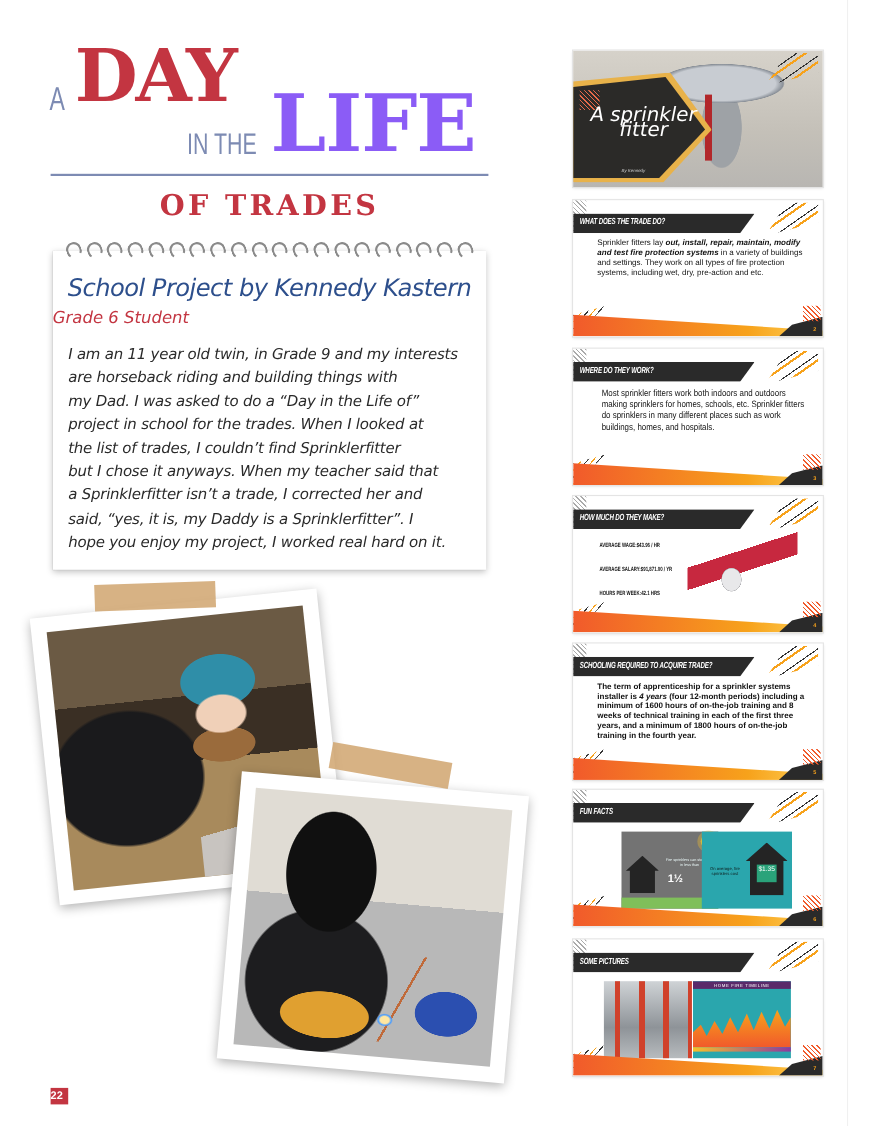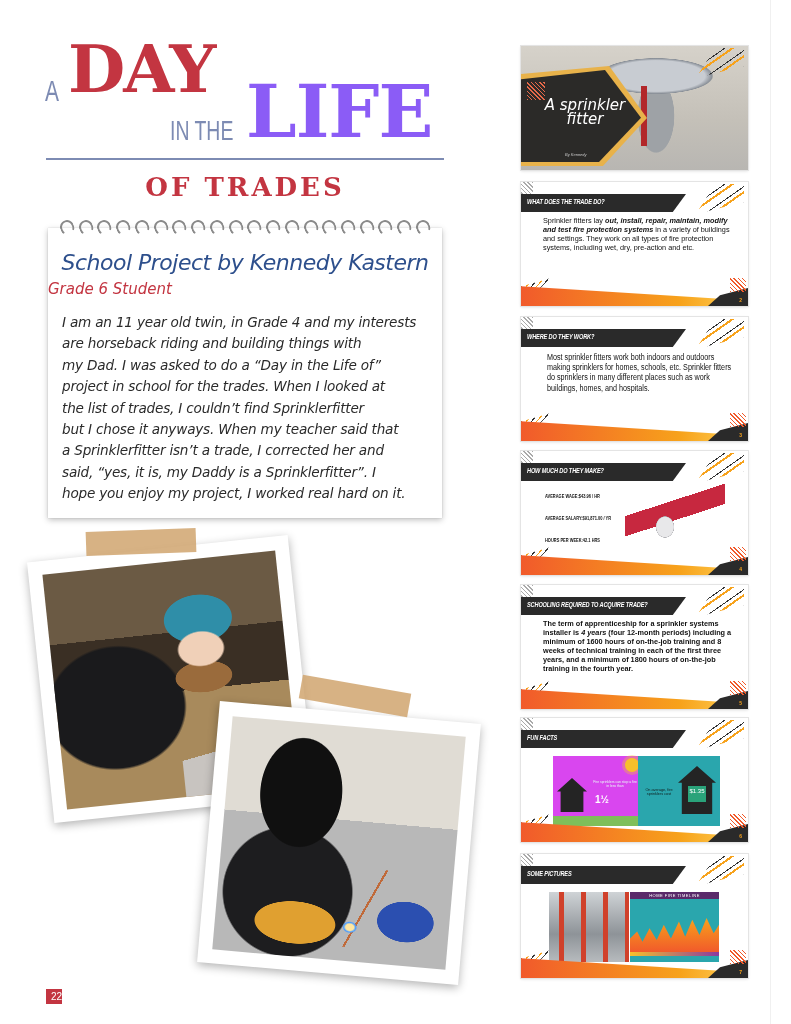--- a/index.html
+++ b/index.html
@@ -69,37 +69,37 @@
   
   .slide-cover { top: 46px; height: 124px; }
   .slide-cover .cover-photo { position: absolute; left: 0; top: 0; width: 100%; height: 100%;
     background:
       linear-gradient(90deg, transparent 0 53%, #b2272a 53% 55.5%, transparent 55.5%) 0 40px / 100% 60px no-repeat,
       radial-gradient(ellipse 70px 22px at 135px 30px, #c8ccd2 0 70%, #8a9098 80%, transparent 82%),
       radial-gradient(ellipse 30px 60px at 135px 70px, #9ea2a6 0 60%, transparent 62%),
       linear-gradient(180deg, #d6d2ca 0%, #c4c0b8 60%, #b8b6b2 100%); }
   .slide-cover .cover-panel { position: absolute; left: 0; top: 24px; width: 120px; height: 92px; background: #2b2a28; clip-path: polygon(0 10%, 70% 0, 100% 52%, 65% 100%, 0 100%); }
   .slide-cover .cover-edge { position: absolute; left: 0; top: 20px; width: 126px; height: 100px; background: #e8b24a; clip-path: polygon(0 8%, 70% 0, 100% 52%, 65% 100%, 0 100%); }
-  .slide-cover .cover-title { position: absolute; left: 14px; top: 52px; width: 100px; text-align: center; font-family: "DejaVu Sans", sans-serif; font-style: italic; font-size: 15px; line-height: 14px; color: #ffffff; }
+  .slide-cover .cover-title { position: absolute; left: 14px; top: 52px; width: 100px; text-align: center; font-family: "DejaVu Sans", sans-serif; font-style: italic; font-size: 18px; line-height: 14px; color: #ffffff; }
   .slide-cover .cover-by { position: absolute; left: 44px; top: 106px; font-size: 4px; color: #ccc; font-style: italic; }
   .slide-cover .cover-dots { position: absolute; left: 6px; top: 36px; width: 18px; height: 18px; background: repeating-linear-gradient(45deg, #e76a4a 0 1px, transparent 1px 3px); }
 
   .slide-2 { top: 182px; }
   .slide-3 { top: 317px; }
   .slide-3 .body { font-family: "Liberation Sans", sans-serif; font-size: 8.4px; line-height: 10.2px; transform: scaleX(0.86); transform-origin: left top; width: 215px; left: 26px; }
   .slide-4 { top: 451px; }
   .slide-4 .stats { position: absolute; left: 24px; top: 42px; width: 90px; }
   .slide-4 .stat { height: 22px; font-size: 5.5px; font-weight: bold; color: #111; text-transform: uppercase; transform: scaleX(0.72); transform-origin: left; white-space: nowrap; }
   .slide-4 .pipe { position: absolute; left: 104px; top: 30px; width: 100px; height: 60px;
     background:
       radial-gradient(ellipse 12px 14px at 40px 46px, #e8e8ea 0 70%, #b0b0b4 75%, transparent 78%),
       linear-gradient(-18deg, transparent 0 40%, #c7283f 40% 62%, transparent 62%); }
   .slide-5 { top: 585px; }
   .slide-6 { top: 718px; }
-  .slide-6 .fact-left { position: absolute; left: 32px; top: 38px; width: 88px; height: 70px; background: #d946ef; }
+  .slide-6 .fact-left { position: absolute; left: 44px; top: 38px; width: 88px; height: 70px; background: #737373; }
   .slide-6 .fact-left .grass { position: absolute; left: 0; bottom: 0; width: 100%; height: 10px; background: #7fbf5a; }
   .slide-6 .fact-left .sun { position: absolute; right: 2px; top: 2px; width: 14px; height: 14px; border-radius: 50%; background: #f7c02a; box-shadow: 0 0 0 3px rgba(247,192,42,0.35); }
   .slide-6 .fact-left .house { position: absolute; left: 4px; top: 22px; width: 30px; height: 34px; background: #242424; clip-path: polygon(50% 0, 100% 40%, 88% 40%, 88% 100%, 12% 100%, 12% 40%, 0 40%); }
   .slide-6 .fact-left .txt { position: absolute; left: 40px; top: 24px; width: 44px; font-size: 3.4px; color: #e8f6f6; text-align: center; }
   .slide-6 .fact-left .big { position: absolute; left: 42px; top: 38px; font-size: 10px; font-weight: bold; color: #fff; }
   .slide-6 .fact-right { position: absolute; left: 117px; top: 38px; width: 82px; height: 70px; background: #2aa6ad; }
   .slide-6 .fact-right .txt { position: absolute; left: 2px; top: 32px; width: 38px; font-size: 3.8px; color: #102020; text-align: center; }
   .slide-6 .fact-right .house { position: absolute; left: 40px; top: 10px; width: 38px; height: 48px; background: #242424; clip-path: polygon(50% 0, 100% 35%, 90% 35%, 90% 100%, 10% 100%, 10% 35%, 0 35%); }
   .slide-6 .fact-right .price { position: absolute; left: 50px; top: 30px; width: 18px; height: 16px; background: #2aa37a; color: #fff; font-size: 6px; text-align: center; line-height: 10px; }
   .slide-7 { top: 854px; }
@@ -109,21 +109,21 @@
       linear-gradient(180deg, #cfd3d6 0%, #8e9398 60%, #b7bbbe 100%); }
   .slide-7 .pic-b { position: absolute; left: 109px; top: 38px; width: 89px; height: 70px; background: #2aa6ad; overflow: hidden; }
   .slide-7 .pic-b .hdr { position: absolute; left: 0; top: 0; width: 100%; height: 7px; background: #5a2a6a; color: #fff; font-size: 4px; text-align: center; line-height: 7px; letter-spacing: 0.5px; }
   .slide-7 .pic-b .flames { position: absolute; left: 0; bottom: 10px; width: 100%; height: 34px; background: linear-gradient(0deg, #f15a2b, #f7a21b); clip-path: polygon(0 100%, 0 60%, 8% 40%, 14% 70%, 22% 30%, 30% 65%, 38% 20%, 46% 60%, 55% 10%, 62% 55%, 70% 5%, 78% 50%, 86% 0, 94% 45%, 100% 20%, 100% 100%); }
   .slide-7 .pic-b .band { position: absolute; left: 0; bottom: 6px; width: 100%; height: 4px; background: linear-gradient(90deg, #f7c02a, #8a3aa0); }
 
   
   .edge-sliver { position: absolute; left: 770px; top: 0; width: 21px; height: 1024px; border-left: 1px solid #f0f0f0; }
 
   
-  .footer-page { position: absolute; left: 46px; top: 989px; width: 16px; height: 15px; background: #c33541; color: #fff; font-size: 10px; font-weight: normal; text-align: right; line-height: 15px; font-family: "Liberation Sans", sans-serif; }
+  .footer-page { position: absolute; left: 46px; top: 989px; width: 16px; height: 15px; background: #c33541; color: #fff; font-size: 10px; font-weight: bold; text-align: left; line-height: 15px; font-family: "Liberation Sans", sans-serif; }
   .footer-brand { position: absolute; left: 68px; top: 989px; font-family: "Liberation Sans", sans-serif; font-size: 14px; font-weight: normal; font-style: italic; line-height: 15px; margin-top: 36px; }
   .footer-brand .casa { color: #2d4f8c; }
   .footer-brand .notes { color: #c33541; }
 </style>
 </head>
 <body>
 
 <div class="title-a">A</div>
 <div class="title-day">DAY</div>
 <div class="title-inthe">IN THE</div>
@@ -150,21 +150,21 @@
       <span></span>
       <span></span>
       <span></span>
       <span></span>
       <span></span>
       <span></span>
   </div>
   <div class="nb-title">School Project by Kennedy Kastern</div>
   <div class="nb-sub">Grade 6 Student</div>
   <div class="nb-body">
-    <div>I am an 11 year old twin, in Grade 4 and my interests</div>
+    <div>I am an 11 year old twin, in Grade 9 and my interests</div>
     <div>are horseback riding and building things with</div>
     <div>my Dad. I was asked to do a “Day in the Life of”</div>
     <div>project in school for the trades. When I looked at</div>
     <div>the list of trades, I couldn’t find Sprinklerfitter</div>
     <div>but I chose it anyways. When my teacher said that</div>
     <div>a Sprinklerfitter isn’t a trade, I corrected her and</div>
     <div>said, “yes, it is, my Daddy is a Sprinklerfitter”. I</div>
     <div>hope you enjoy my project, I worked real hard on it.</div>
   </div>
 </div>

